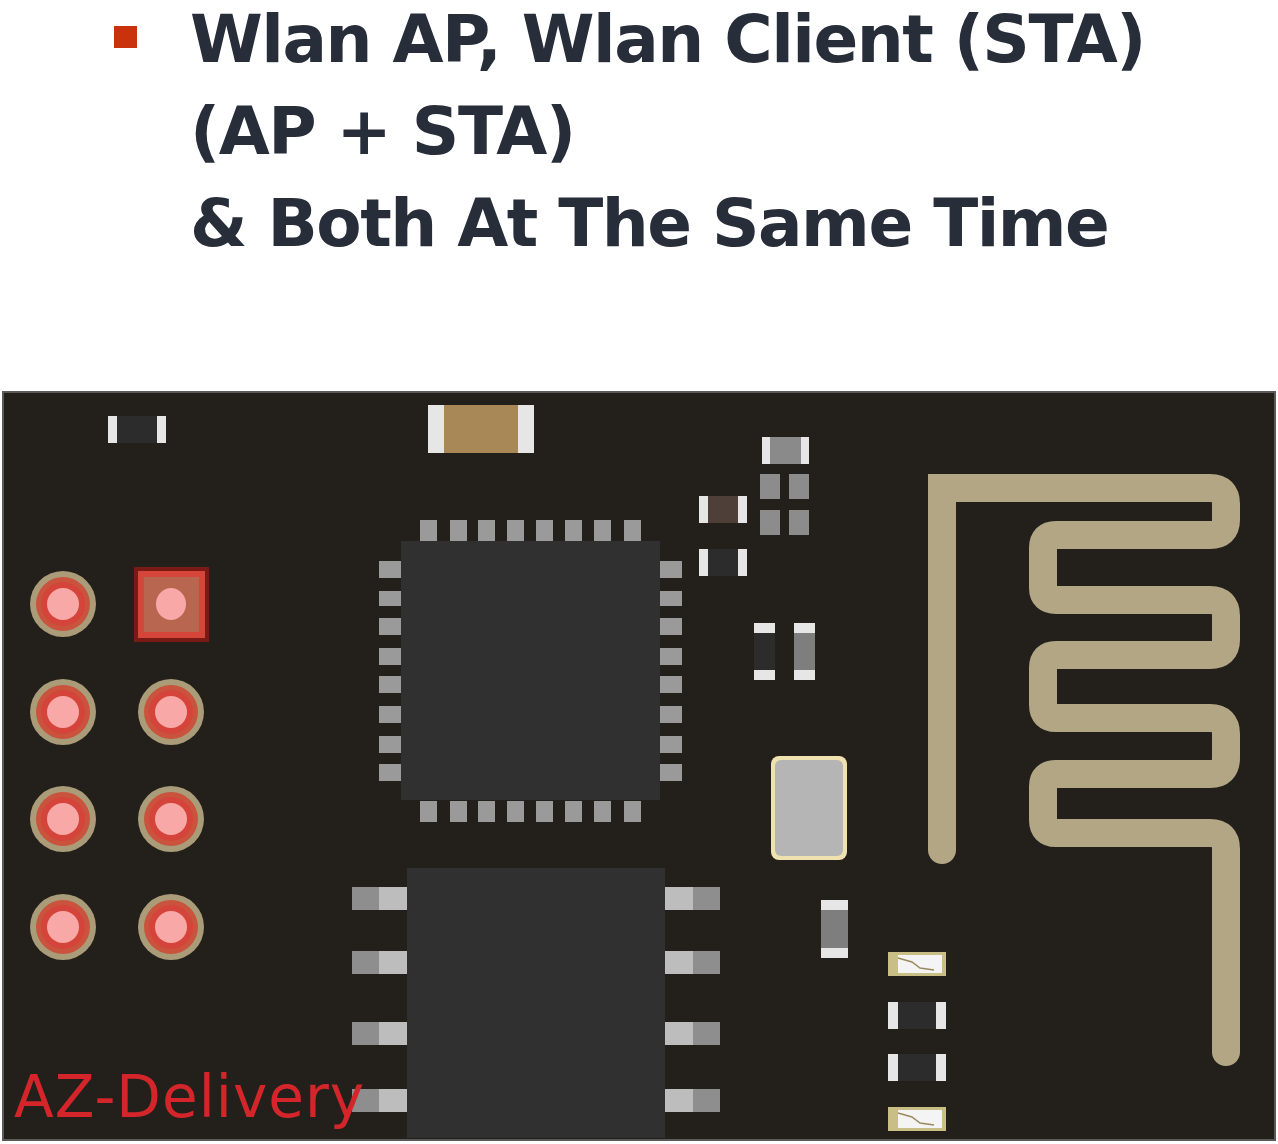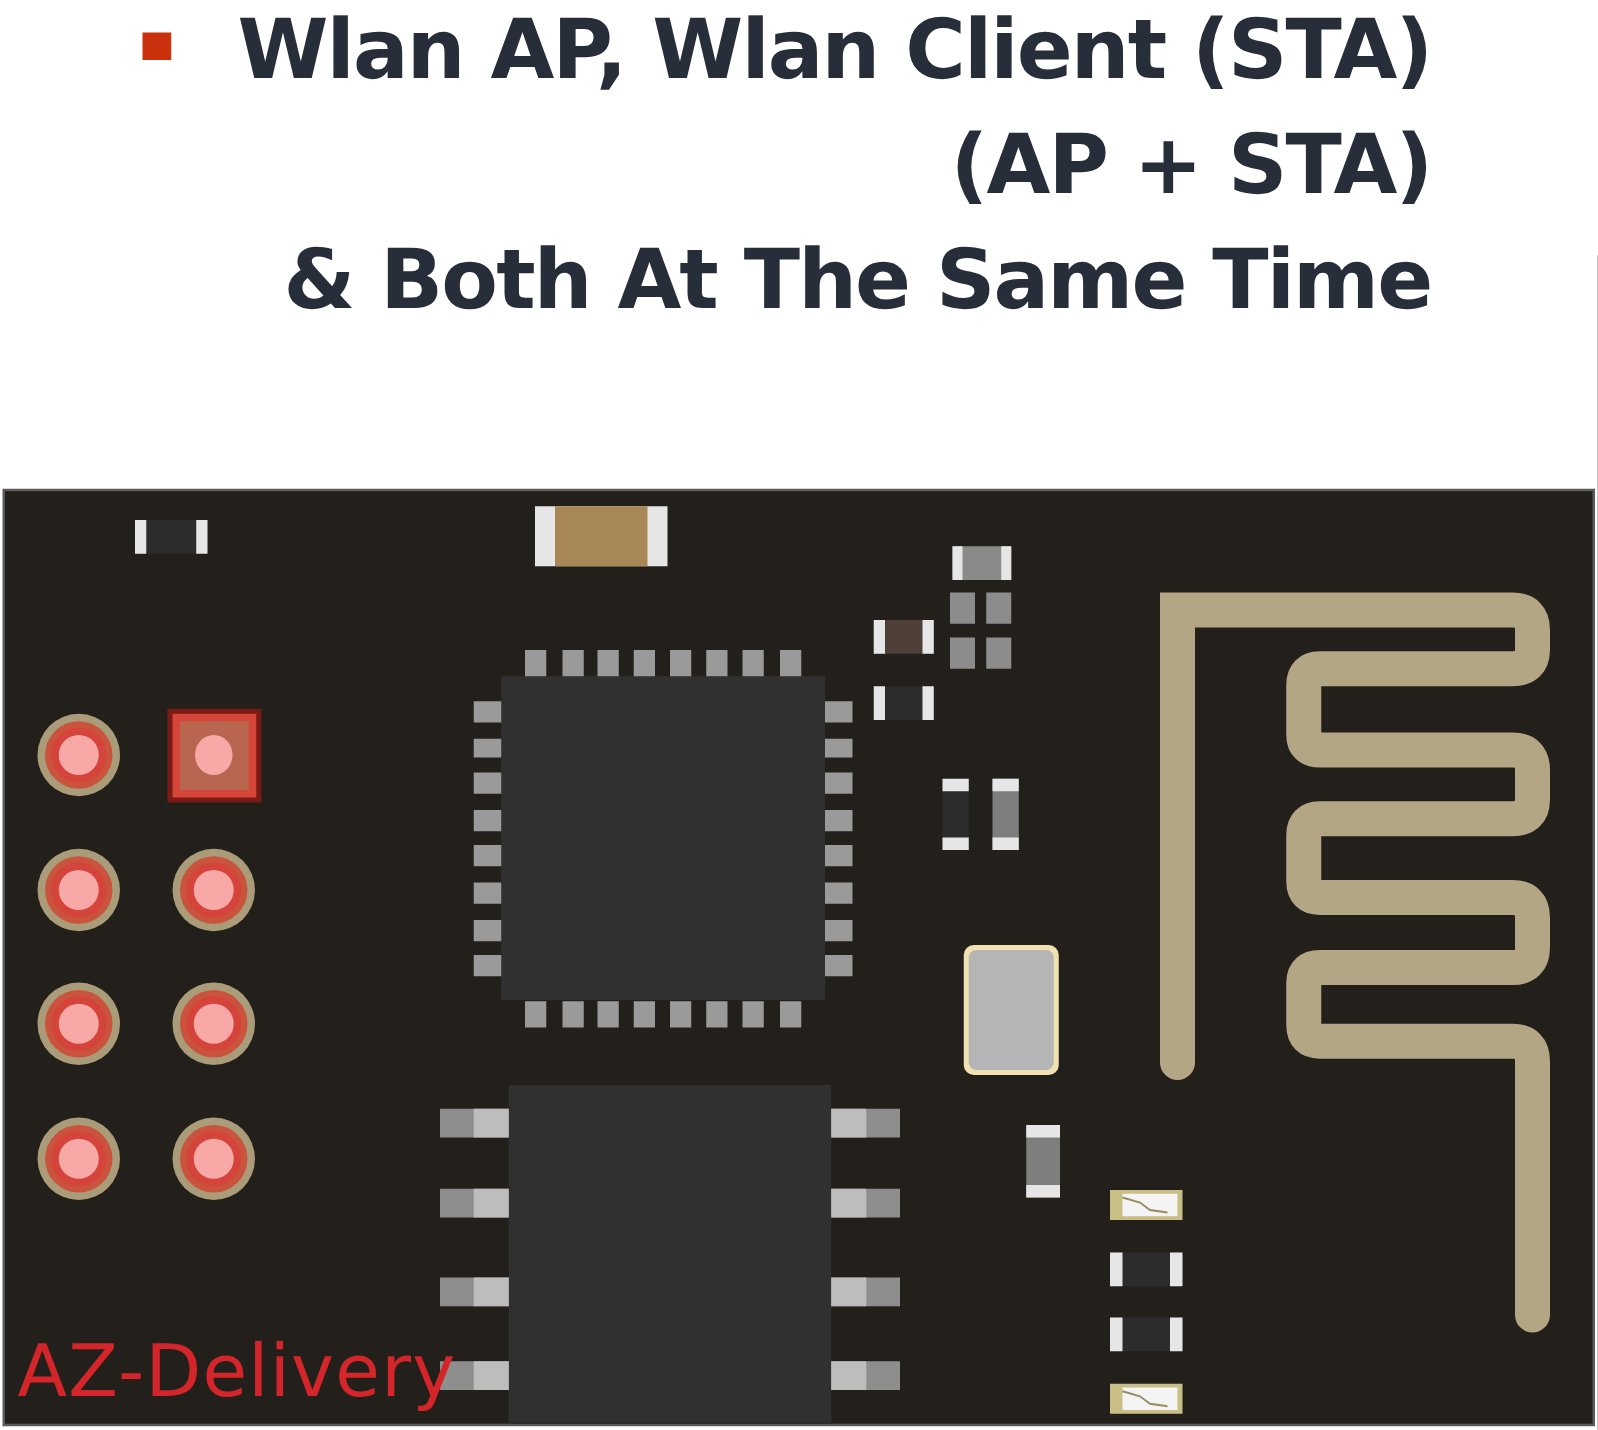--- a/index.html
+++ b/index.html
@@ -1,17 +1,17 @@
 <!DOCTYPE html>
 <html><head>
 <meta charset="utf-8">
 <style>
   html, body { margin: 0; padding: 0; background: #ffffff; }
   body { width: 1278px; height: 1144px; position: relative; overflow: hidden; font-family: "DejaVu Sans", sans-serif; }
-  .feature { position: absolute; left: 0; top: 0; width: 1278px; height: 260px; text-align: right; }
+  .feature { position: absolute; left: 0; top: 0; width: 1278px; height: 260px; }
   .bullet { position: absolute; left: 114px; top: 26px; width: 23px; height: 22px; background: #c9320d; }
   .feature-text { position: absolute; left: 190px; top: -6px; margin: 0; font-family: "DejaVu Sans", sans-serif; font-weight: 700; font-size: 66px; line-height: 92px; color: #282d3a; letter-spacing: -1.5px; }
   .feature-text span { display: block; white-space: nowrap; }
   .board-wrap { position: absolute; left: 0; top: 388px; width: 1278px; height: 756px; }
   svg { display: block; }
   .brand { font-family: "DejaVu Sans", sans-serif; font-weight: 400; }
 </style>
 </head>
 <body>
 

